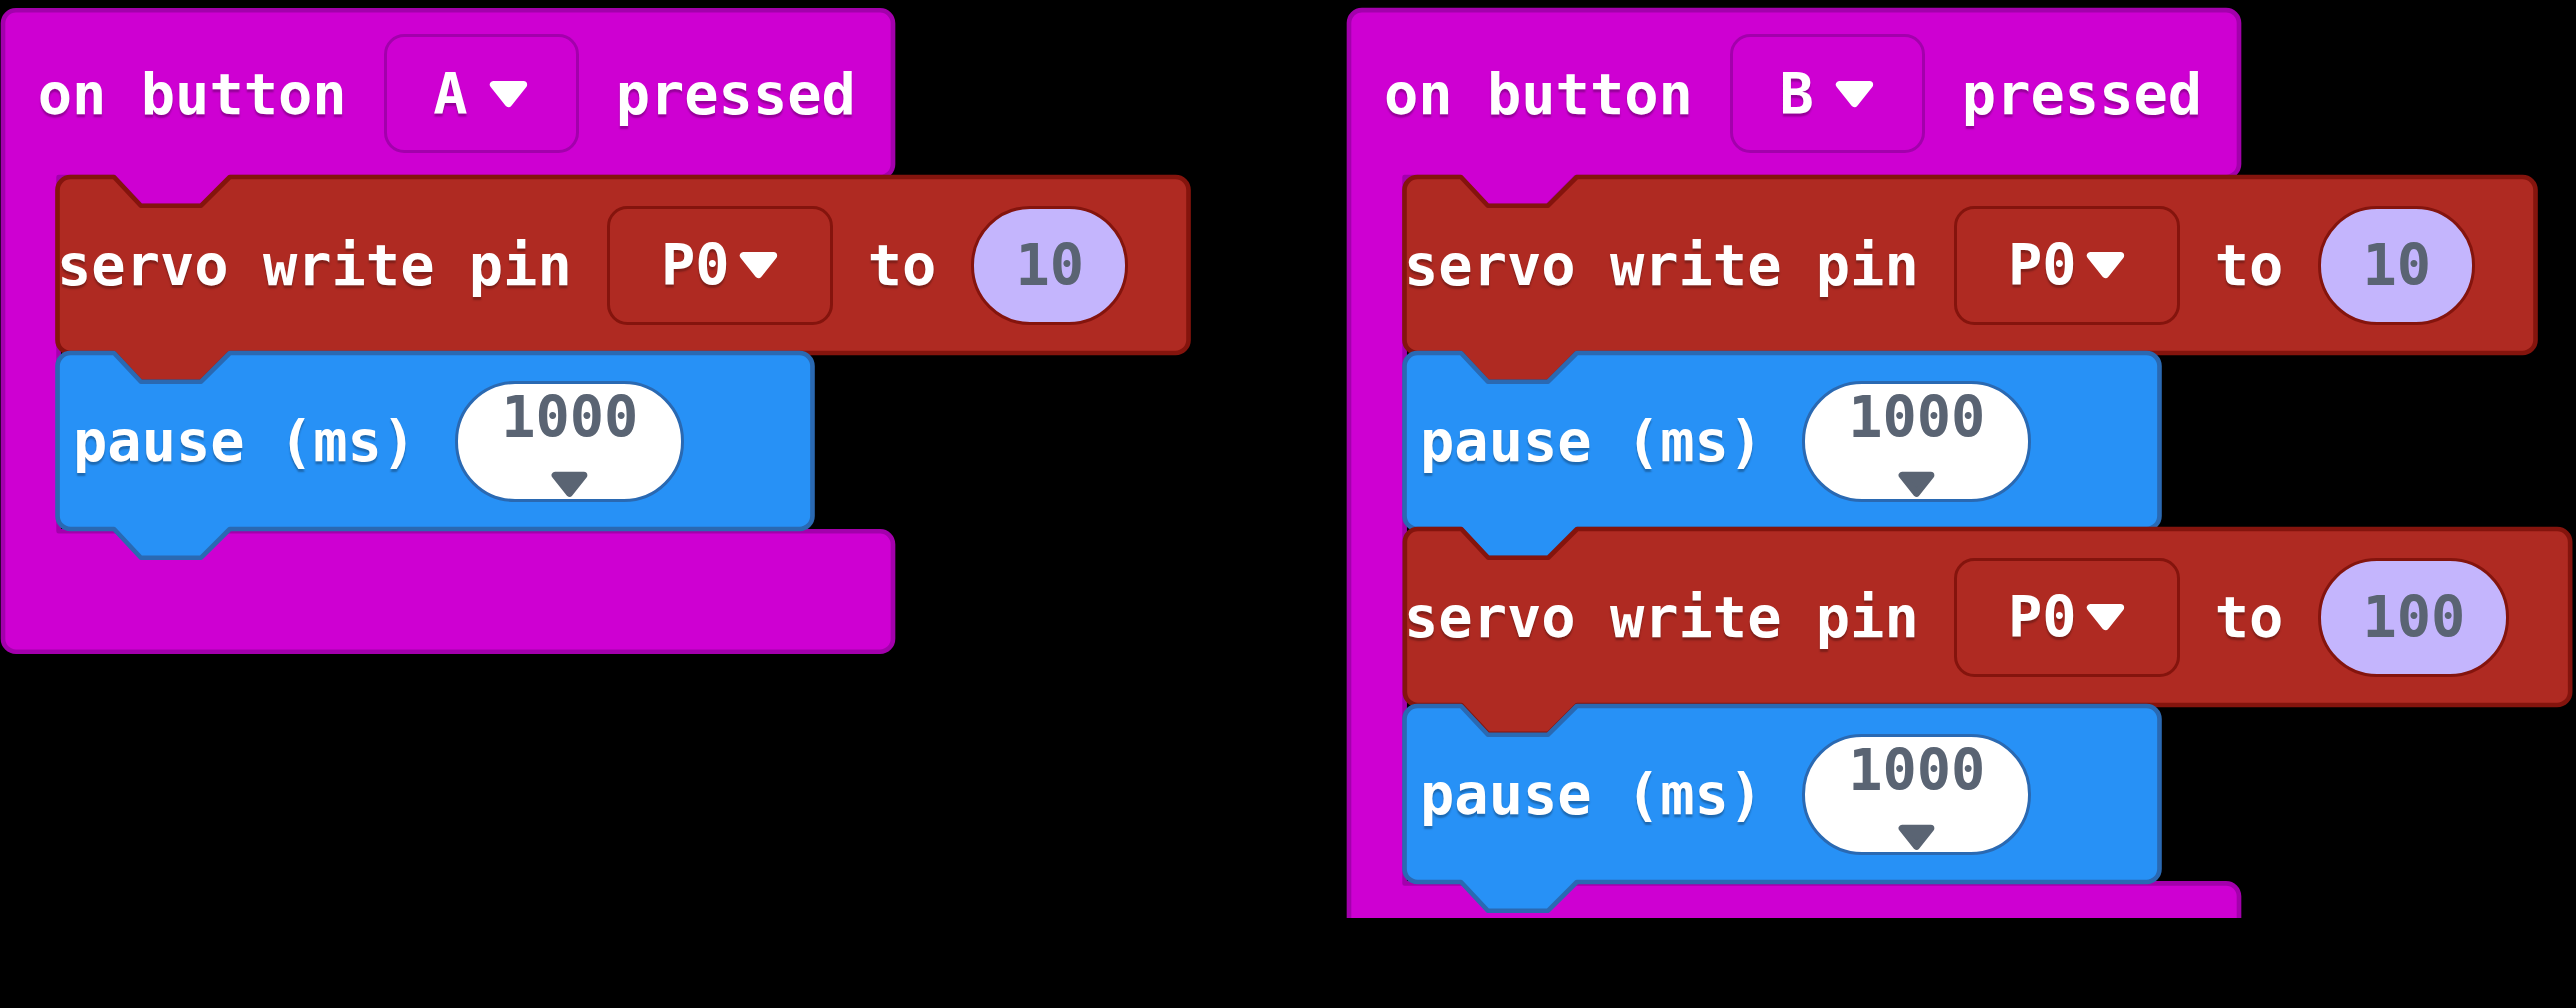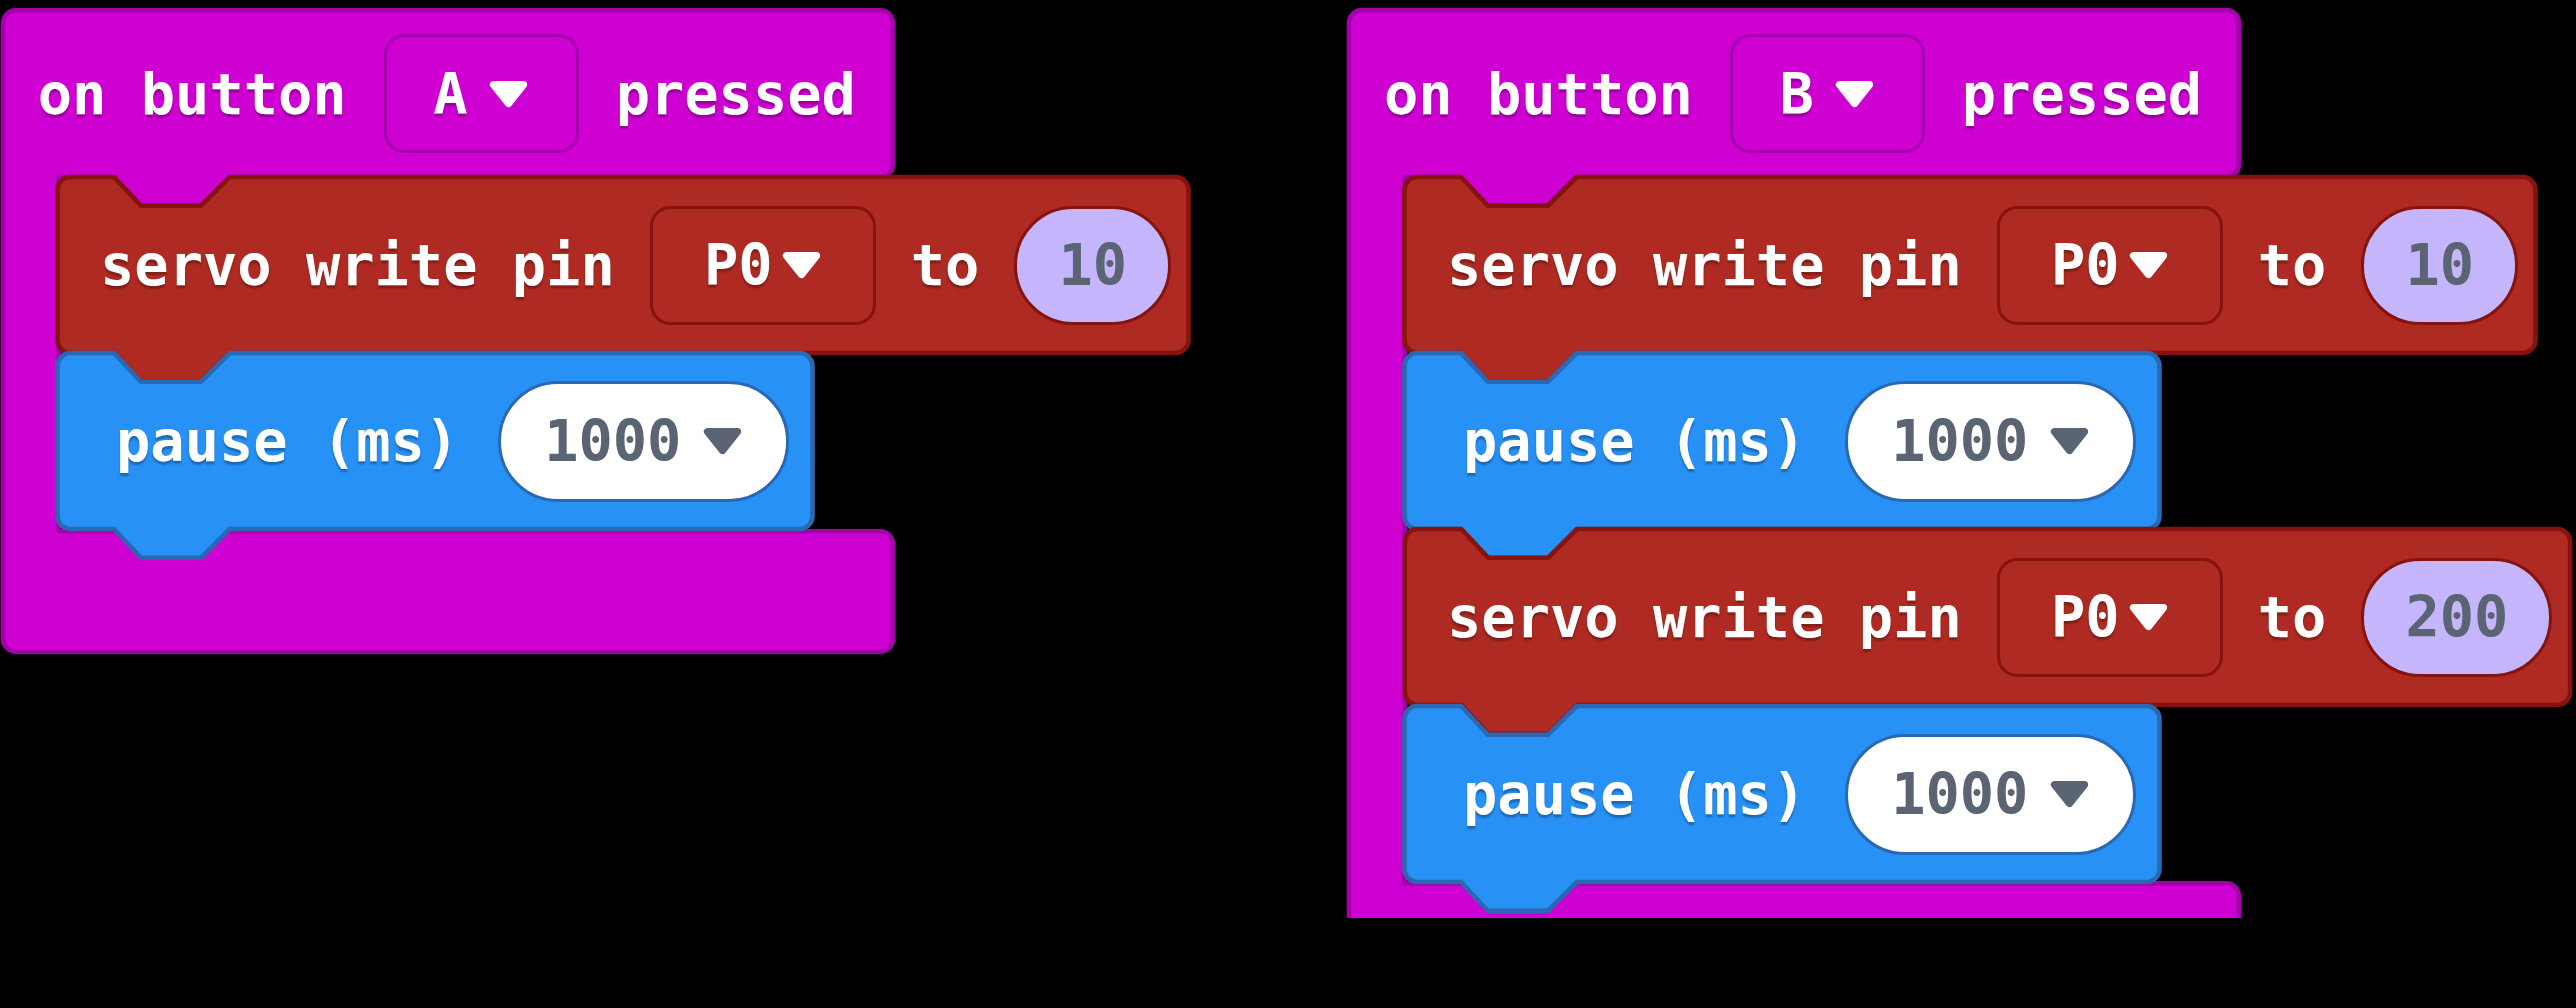--- a/index.html
+++ b/index.html
@@ -6,34 +6,34 @@
   #workspace{position:relative;width:2576px;height:918px;background:var(--bg,#000);overflow:hidden;
     font-family:"DejaVu Sans Mono","Liberation Mono",monospace;}
   .block{position:absolute;}
   .shape{position:absolute;left:0;top:0;overflow:visible;display:block;}
   .magenta-path{fill:var(--magenta_fill,#CE00D2);stroke:var(--magenta_stroke,#A300AC);stroke-width:5;stroke-linejoin:round;}
   .red-path{fill:var(--red_fill,#AF2A22);stroke:var(--red_stroke,#84140D);stroke-width:5;stroke-linejoin:round;}
   .blue-path{fill:var(--blue_fill,#2791F6);stroke:var(--blue_stroke,#2A69B2);stroke-width:5;stroke-linejoin:round;}
   .row{position:absolute;left:0;top:0;right:0;display:flex;align-items:center;
     font-weight:bold;font-size:57px;color:#fff;white-space:nowrap;}
   .row.hat-row{height:167px;padding-left:35px;gap:37px;}
-  .row.stmt-row{height:176px;padding-left:43px;gap:35px;}
+  .row.stmt-row{height:176px;gap:35px;}
   .row.pause-row{gap:39px;margin-left:16px;}
   .lbl{text-shadow:0 2.8px 1.9px rgba(0,0,0,.28);}
   .field{height:119px;box-sizing:border-box;border:3.7px solid;border-radius:20.4px;
     display:flex;align-items:center;justify-content:center;gap:20.4px;cursor:pointer;}
   .field.f-magenta{width:195px;border-color:var(--magenta_stroke,#A300AC);}
   .field.f-red{width:226px;border-color:var(--red_stroke,#84140D);gap:8px;}
   .field .fld-txt{text-shadow:0 2.8px 1.9px rgba(0,0,0,.28);}
   .oval{height:119px;box-sizing:border-box;background:#c4b5fd;border:3.7px solid var(--red_stroke,#84140D);
     border-radius:59px;display:flex;align-items:center;justify-content:center;
     padding:0 41px;color:var(--value_text,#5A6473);cursor:text;}
   .pill{height:121px;box-sizing:border-box;background:#fff;border:3.7px solid var(--blue_stroke,#2A69B2);
     border-radius:60px;display:flex;align-items:center;justify-content:center;gap:20.4px;
-    padding:0 43px;color:var(--value_text,#5A6473);cursor:pointer;}
+    padding:0 43px;color:var(--value_text,#5A6473);cursor:pointer;flex-direction:column;}
   .arr{display:block;}
 </style>
 </head>
 <body>
 
 <div id="workspace">
 
   <div class="block" style="left:2.8px;top:10.2px;width:890px;height:642px;">
     <svg class="shape" width="890" height="642" viewBox="0 0 960 692">
       <path class="magenta-path" d="M 14 0 L 946 0 A 14 14 0 0 1 960 14 L 960 166 A 14 14 0 0 1 946 180 L 245 180 L 214 211 L 149 211 L 120 180 L 60 180 L 60 562 L 946 562 A 14 14 0 0 1 960 576 L 960 678 A 14 14 0 0 1 946 692 L 14 692 A 14 14 0 0 1 0 678 L 0 14 A 14 14 0 0 1 14 0 Z"></path>
@@ -141,21 +141,21 @@
     <div class="row stmt-row">
       <span class="lbl">servo write pin</span>
       <span class="field f-red">
         <span class="fld-txt">P0</span>
         <svg class="arr" width="41" height="30" viewBox="0 0 44 32">
           <path d="M6 6 L38 6 L22 26 Z" fill="#fff" stroke="#fff" stroke-width="8" stroke-linejoin="round"></path>
         </svg>
       </span>
       <span class="lbl">to</span>
       <span class="oval">
-        <span>200</span>
+        <span>100</span>
       </span>
     </div>
   </div>
 
   <div class="block" style="left:1404px;top:706px;width:756px;height:176px;">
     <svg class="shape" width="756" height="176" viewBox="0 0 815 190">
       <path class="blue-path" d="M 14 0 L 61 0 L 90 31 L 155 31 L 186 0 L 801 0 A 14 14 0 0 1 815 14 L 815 176 A 14 14 0 0 1 801 190 L 186 190 L 155 221 L 90 221 L 61 190 L 14 190 A 14 14 0 0 1 0 176 L 0 14 A 14 14 0 0 1 14 0 Z"></path>
     </svg>
     <div class="row stmt-row pause-row">
       <span class="lbl">pause (ms)</span>

